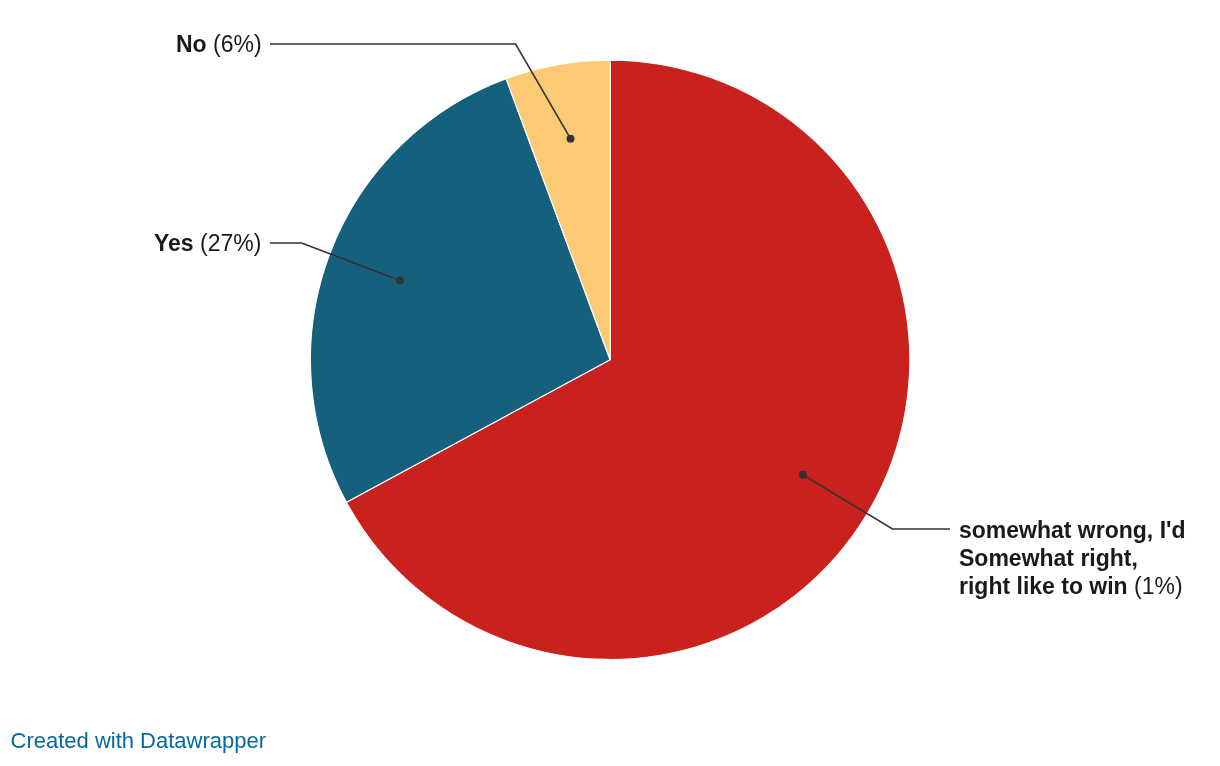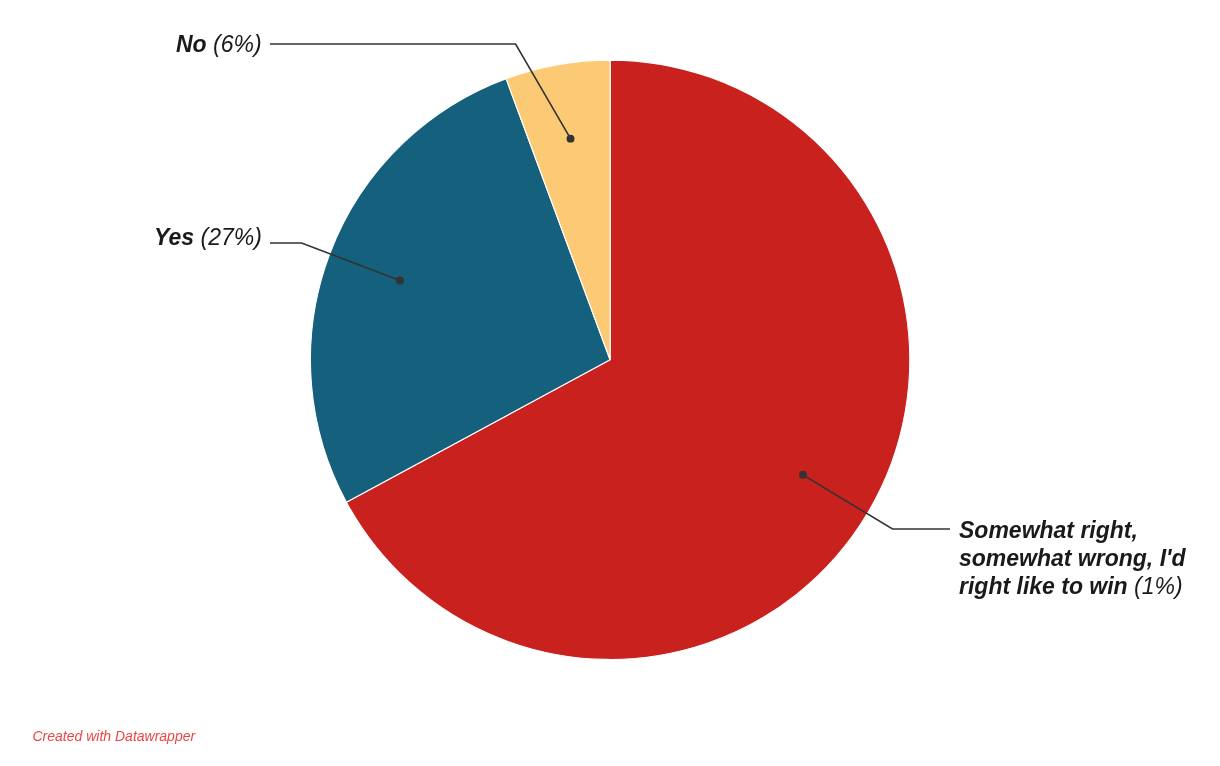--- a/index.html
+++ b/index.html
@@ -1,27 +1,27 @@
 <!DOCTYPE html>
 <html><head>
 <meta charset="utf-8">
 <title>Pie chart</title>
 <style>
   html,body{margin:0;padding:0;background:#ffffff;}
   body{width:1220px;height:766px;overflow:hidden;
        font-family:"Liberation Sans",sans-serif;
        -webkit-font-smoothing:antialiased;}
-  #stage{position:relative;width:1220px;height:586px;background:#ffffff;font-style:italic;}
+  #stage{position:relative;width:1220px;height:586px;background:#ffffff;}
   svg#pie{position:absolute;left:0;top:0;display:block;}
   .lbl{position:absolute;font-size:23px;color:#1a1a1a;line-height:27.85px;white-space:nowrap;
        -webkit-font-smoothing:antialiased;transform:translateZ(0);}
   .lbl b{font-weight:700;}
   .lbl .pct{font-weight:400;}
-  #footer{position:absolute;font-size:14px;color:#ef4444;font-weight:400;
-          -webkit-font-smoothing:antialiased;transform:translateZ(0);margin-left:22px;}
+  #footer{position:absolute;font-size:22px;color:#0369a1;font-weight:400;
+          -webkit-font-smoothing:antialiased;transform:translateZ(0);}
 </style>
 </head>
 <body>
 
 <div id="stage">
 
   <svg id="pie" width="1220" height="766">
     <g id="slices">
         <path d="M610.1,359.75L610.10,60.05A299.7,299.7 0 1 1 346.39,502.15Z" fill="#c9211e" stroke="#ffffff" stroke-width="1.15"></path>
         <path d="M610.1,359.75L346.39,502.15A299.7,299.7 0 0 1 506.10,78.67Z" fill="#15607d" stroke="#ffffff" stroke-width="1.15"></path>
@@ -37,25 +37,25 @@
         <circle cx="399.95" cy="280.49" r="3.95" fill="#333333"></circle>
         <circle cx="570.51" cy="138.67" r="3.95" fill="#333333"></circle>
       </g>
   </svg>
 
   <div class="lbl" id="lbl-no" style="left:176px;top:31px;">
     <b>No</b>
     <span class="pct">(6%)</span>
   </div>
 
-  <div class="lbl" id="lbl-yes" style="left:154px;top:224px;">
+  <div class="lbl" id="lbl-yes" style="left:154px;top:230px;">
     <b>Yes</b>
     <span class="pct">(27%)</span>
   </div>
 
   <div class="lbl" id="lbl-big" style="left:959px;top:517px;">
+    <div class="row"><b>somewhat wrong, I'd</b></div>
     <div class="row"><b>Somewhat right,</b></div>
-    <div class="row"><b>somewhat wrong, I'd</b></div>
     <div class="row"><b>right like to win</b> <span class="pct">(1%)</span></div>
   </div>
 
   <div id="footer" style="left:10.5px;top:728.4px;">Created with Datawrapper</div>
 </div>
 
 </body></html>

